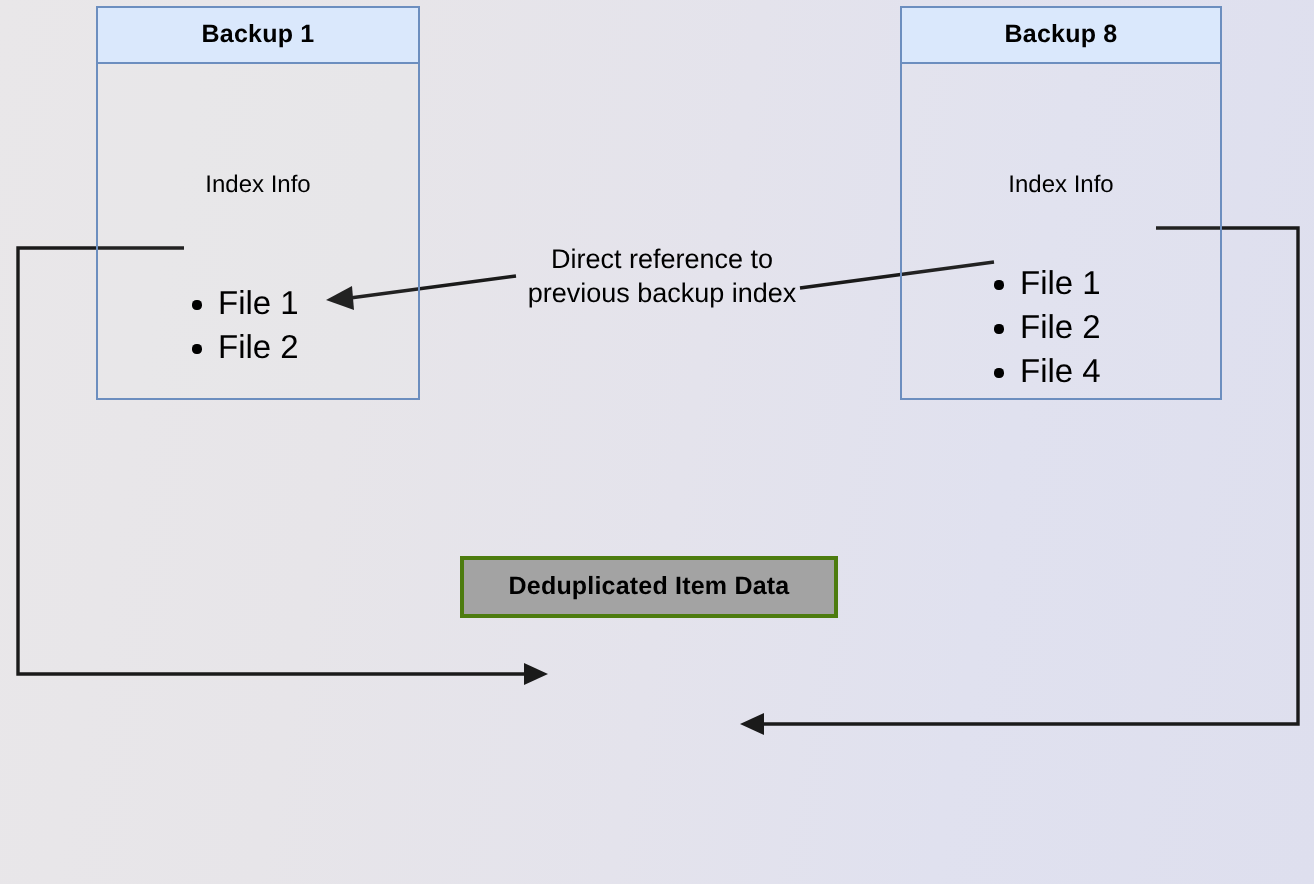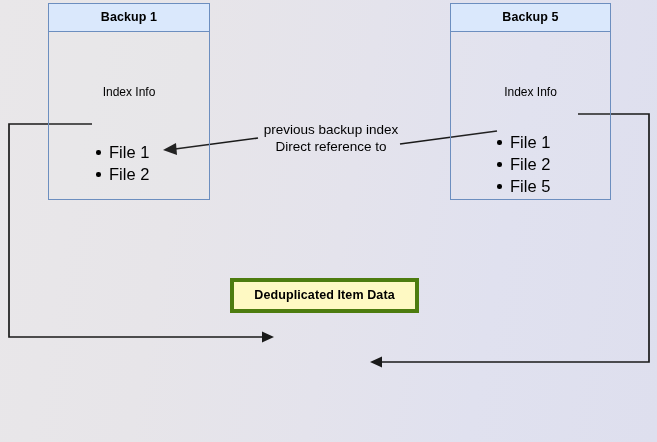--- a/index.html
+++ b/index.html
@@ -52,22 +52,22 @@
     border: 1px solid #6c8ebf;
   }
   .blue .body {
     background: rgba(255,255,255,0.04);
     border: 1px solid #6c8ebf;
     border-top: none;
   }
 
   
   .green .hdr {
-    background: #fef9c3;
-    border: 4px solid #4d7c0f;
+    background: #a3a3a3;
+    border: 2px solid #4d7c0f;
   }
   .green .body {
     background: rgba(255,255,255,0.04);
     border: 1px solid #82b366;
     border-top: none;
   }
 
   
   #backup1 { left: 48px;  top: 3px;   width: 162px; height: 197px; }
   #backup2 { left: 450px; top: 3px;   width: 161px; height: 197px; }
@@ -173,33 +173,33 @@
     <div class="body">
       <div class="index-label">Index Info</div>
       <ul class="items">
         <li>File 1</li>
         <li>File 2</li>
       </ul>
     </div>
   </div>
 
   <div class="node blue" id="backup2">
-    <div class="hdr">Backup 5</div>
+    <div class="hdr">Backup 8</div>
     <div class="body">
       <div class="index-label">Index Info</div>
       <ul class="items">
         <li>File 1</li>
         <li>File 2</li>
-        <li>File 5</li>
+        <li>File 4</li>
       </ul>
     </div>
   </div>
 
   <div class="node green" id="dedup">
     <div class="hdr">Deduplicated Item Data</div>
   </div>
 
   <div id="caption">
+    <div>Direct reference to</div>
     <div>previous backup index</div>
-    <div>Direct reference to</div>
   </div>
 
 </div>
 
 </body></html>

